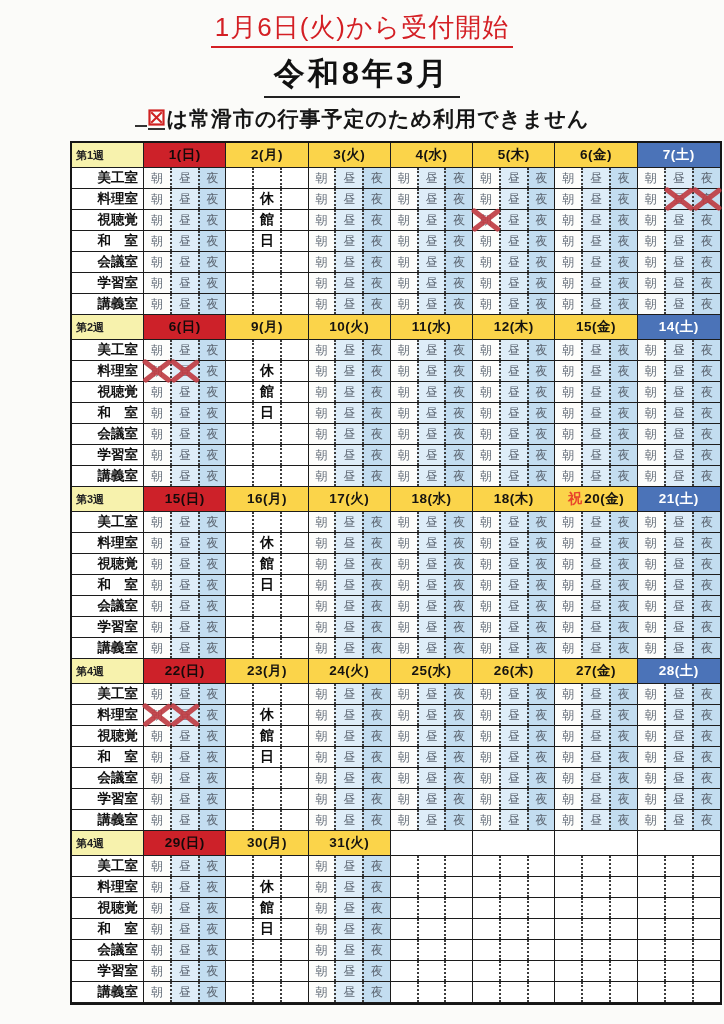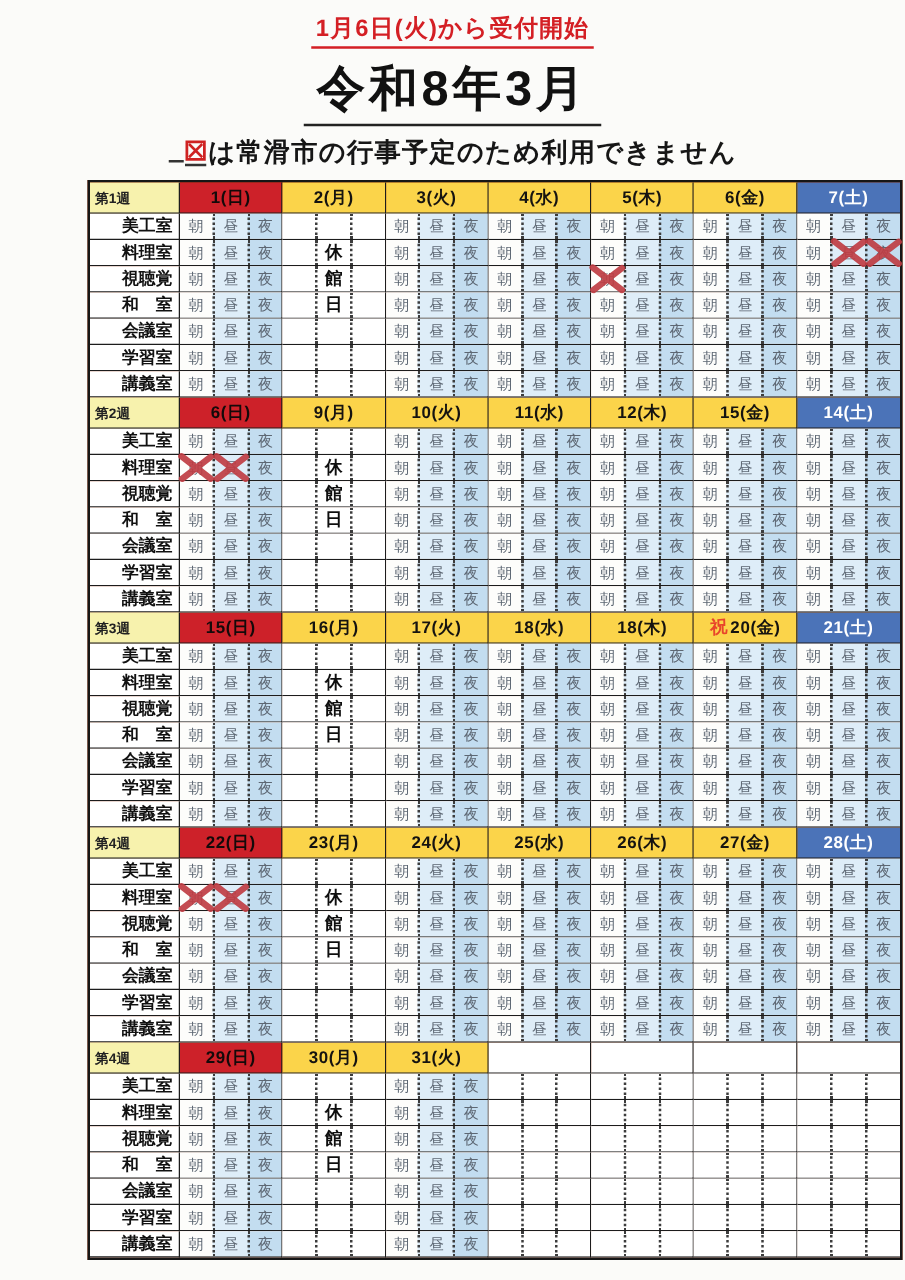--- a/index.html
+++ b/index.html
@@ -9,49 +9,49 @@
     font-family:"Liberation Sans","DejaVu Sans",sans-serif;
     color:#141414;
     overflow:hidden;
   }
   .page{width:724px;height:1024px;position:relative;}
 
   
   .head{padding-top:10px;text-align:center;}
   .notice{
     display:inline-block;
-    font-size:19px;font-weight:700;letter-spacing:1px;
+    font-size:26px;font-weight:400;letter-spacing:1px;
     color:#d41f24;
     border-bottom:2.5px solid #d41f24;
     padding:0 4px 1px 4px;
   }
   .titlewrap{margin-top:5px;}
   .title{
     display:inline-block;
-    font-size:39px;font-weight:800;letter-spacing:3px;
+    font-size:31px;font-weight:800;letter-spacing:3px;
     color:#111;
     border-bottom:2.5px solid #222;
     padding:0 10px 1px 10px;
   }
   .legend{
     margin-top:7px;
     display:flex;align-items:center;justify-content:center;
     font-size:21px;font-weight:800;letter-spacing:1px;color:#161616;
   }
   .legend .pre-underline{
     display:inline-block;width:12px;border-bottom:2px solid #333;height:14px;
   }
   .legend .xbox{display:inline-flex;margin:0 2px 0 1px;border-bottom:2px solid #333;padding-bottom:2px;}
 
   
   .calendar{
     margin:8px 0 0 70px;
     width:648px;
     border:2px solid #161616;
-    background:#c2410c;
+    background:#f0abfc;
   }
   .week-block{
     display:grid;
     grid-template-columns:72px repeat(7,1fr);
     grid-template-rows:25px repeat(7,21px);
   }
   .week-block > div{
     border-right:1px solid #1c1c1c;
     border-bottom:1px solid #1c1c1c;
     box-sizing:border-box;

